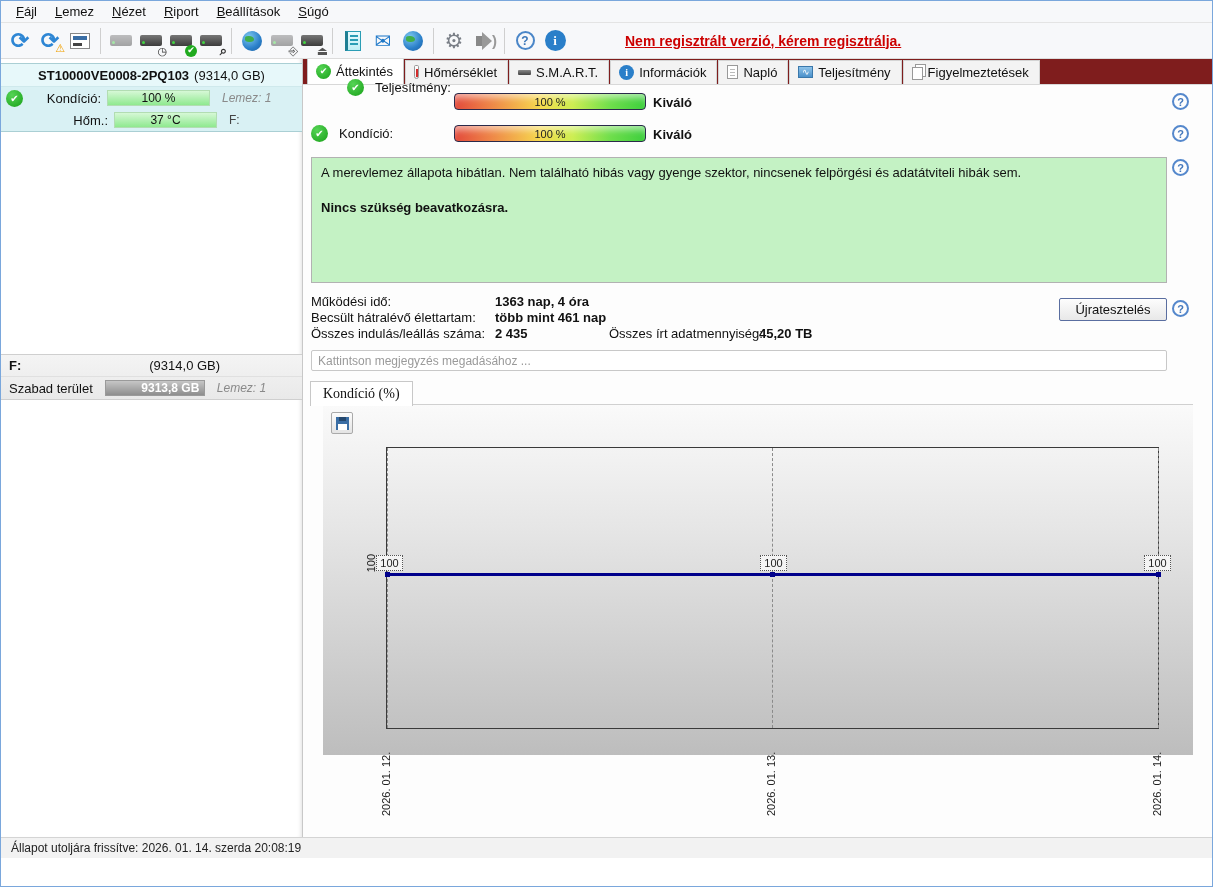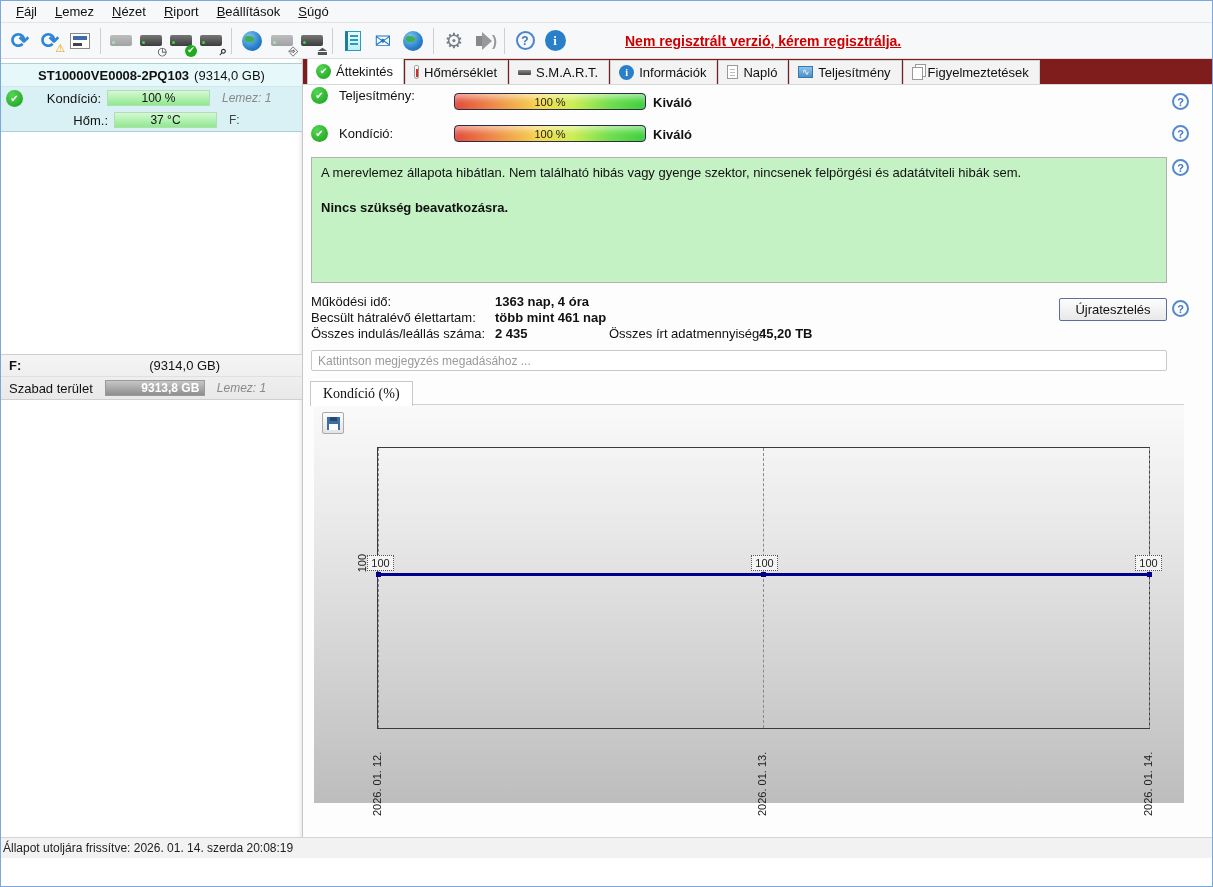--- a/index.html
+++ b/index.html
@@ -106,35 +106,35 @@
   .status-advice { margin-top:20px; font-weight:bold; }
   .stat-lbl { position:absolute; left:8px; font-size:13px; }
   .stat-val { position:absolute; left:192px; font-size:13px; font-weight:bold; }
   .stat-lbl2 { position:absolute; left:306px; font-size:13px; }
   .stat-val2 { position:absolute; left:456px; font-size:13px; font-weight:bold; }
   .retest-btn { position:absolute; left:756px; top:239px; width:108px; height:23px; background:linear-gradient(#fdfdfd,#e8e8e8); border:1px solid #5a6ea0; border-radius:2px; font-size:13px; text-align:center; line-height:21px; }
   .comment { position:absolute; left:8px; top:291px; width:856px; height:21px; border:1px solid #c8c8c8; border-radius:2px; color:#9a9a9a; font-size:12px; padding:3px 6px; background:#fff; }
 
   
   .chart-tab { position:absolute; left:7px; top:322px; padding:4px 12px; font-size:14px; background:#fff; border:1px solid #c8c8c8; border-bottom:none; z-index:2;font-family:Liberation Serif, serif; }
-  .chart-wrap { position:absolute; left:11px; top:345px; width:870px; height:399px; background:linear-gradient(#fafafa 0%, #e6e6e6 35%, #bdbdbd 100%); border-top:1px solid #d0d0d0; }
+  .chart-wrap { position:absolute; left:20px; top:345px; width:870px; height:351px; background:linear-gradient(#fafafa 0%, #e6e6e6 35%, #bdbdbd 100%); border-top:1px solid #d0d0d0; }
   .save-btn { position:absolute; left:8px; top:7px; width:22px; height:22px; background:linear-gradient(#fcfcfc,#e4e4e4); border:1px solid #aaa; border-radius:2px; display:flex; align-items:center; justify-content:center; }
   .floppy { width:13px; height:13px; background:#3a6ea5; position:relative; }
   .floppy::before { content:""; position:absolute; left:2px; bottom:0; width:9px; height:6px; background:#fff; }
   .floppy::after { content:""; position:absolute; left:3px; top:0; width:7px; height:4px; background:#24486e; }
   .plot { position:absolute; left:63px; top:42px; width:773px; height:282px; border:1px solid #3a3a3a; }
   .vdash { position:absolute; top:0; bottom:0; width:0; border-left:1px dashed #8a8a8a; }
   .hline { position:absolute; left:0; right:0; top:125px; height:3px; background:#00008b; }
   .pt { position:absolute; top:124px; width:5px; height:5px; background:#00008b; }
   .val-box { position:absolute; width:27px; height:16px; background:#f4f4f4; border:1px dotted #555; font-size:11px; text-align:center; line-height:15px; color:#222; }
   .ylab { position:absolute; left:-22px; top:106px; font-size:11px; color:#222; writing-mode:vertical-rl; transform:rotate(180deg); }
   .xtick { position:absolute; font-size:11px; color:#222; writing-mode:vertical-rl; transform:rotate(180deg); height:82px; line-height:12px; }
 
   
-  .statusbar { height:21px; background:#f2f2f2; border-top:1px solid #d4d4d4; display:flex; align-items:center; padding-left:2px; font-size:12px; color:#222; }
+  .statusbar { height:21px; background:#f2f2f2; border-top:1px solid #d4d4d4; display:flex; align-items:center; padding-left:10px; font-size:12px; color:#222; }
 </style>
 </head>
 <body>
 
 <div class="window">
 
 
   <div class="menubar">
     <span class="menu-item">Fájl</span>
     <span class="menu-item">Lemez</span>
@@ -270,21 +270,21 @@
         <div class="tab">
           <span class="chart-ico">∿</span>
           <span>Teljesítmény</span>
         </div>
         <div class="tab">
           <span class="pages-ico"></span>
           <span>Figyelmeztetések</span>
         </div>
       </div>
 
-      <div class="ov-row" style="top:28px;">
+      <div class="ov-row" style="top:20px;margin-left:36px;">
         <span class="chk"></span>
         <span class="ov-lbl">Teljesítmény:</span>
       </div>
       <div class="meter" style="top:34px;">100 %</div>
       <div class="rating" style="top:36px;">Kiváló</div>
       <div class="help-right" style="top:34px;">?</div>
 
       <div class="ov-row" style="top:66px;">
         <span class="chk"></span>
         <span class="ov-lbl">Kondíció:</span>

